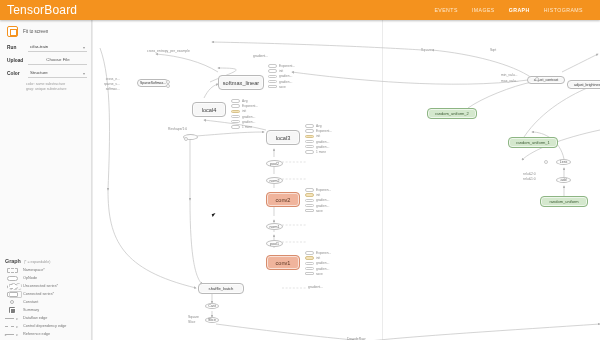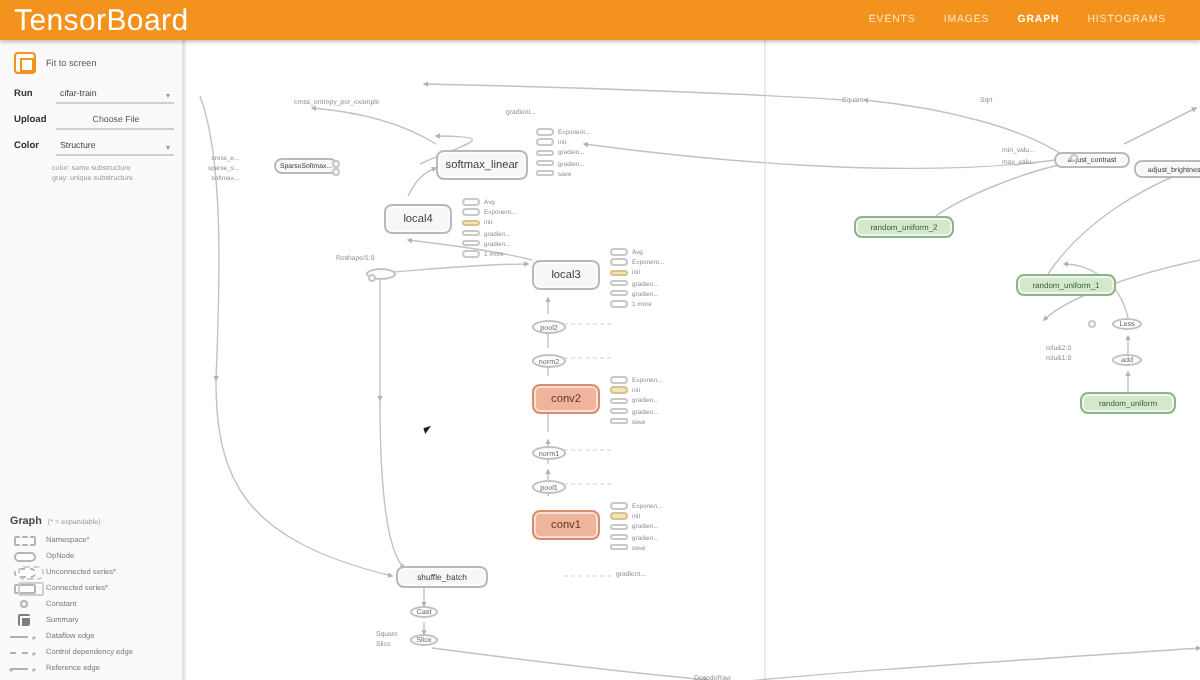--- a/index.html
+++ b/index.html
@@ -14,21 +14,21 @@
   
   #topbar {
     position: absolute; left: 0; top: 0;
     width: 600px; height: 20px;
     background: #f4921e;
     display: flex; align-items: center;
     box-shadow: 0 1px 2px rgba(0,0,0,.25);
     z-index: 20;
   }
   #brand {
-    color: #fff; font-size: 15px; letter-spacing: .2px;
+    color: #fff; font-size: 12px; letter-spacing: .2px;
     padding-left: 7px; font-weight: 400; white-space: nowrap;
   }
   #navtabs {
     margin-left: auto; display: flex; align-items: center;
     height: 100%; padding-right: 10px;
   }
   .navtab {
     color: #fde8cc; font-size: 5.2px; letter-spacing: .45px;
     padding: 0 7px; height: 100%;
     display: flex; align-items: center; cursor: pointer;

